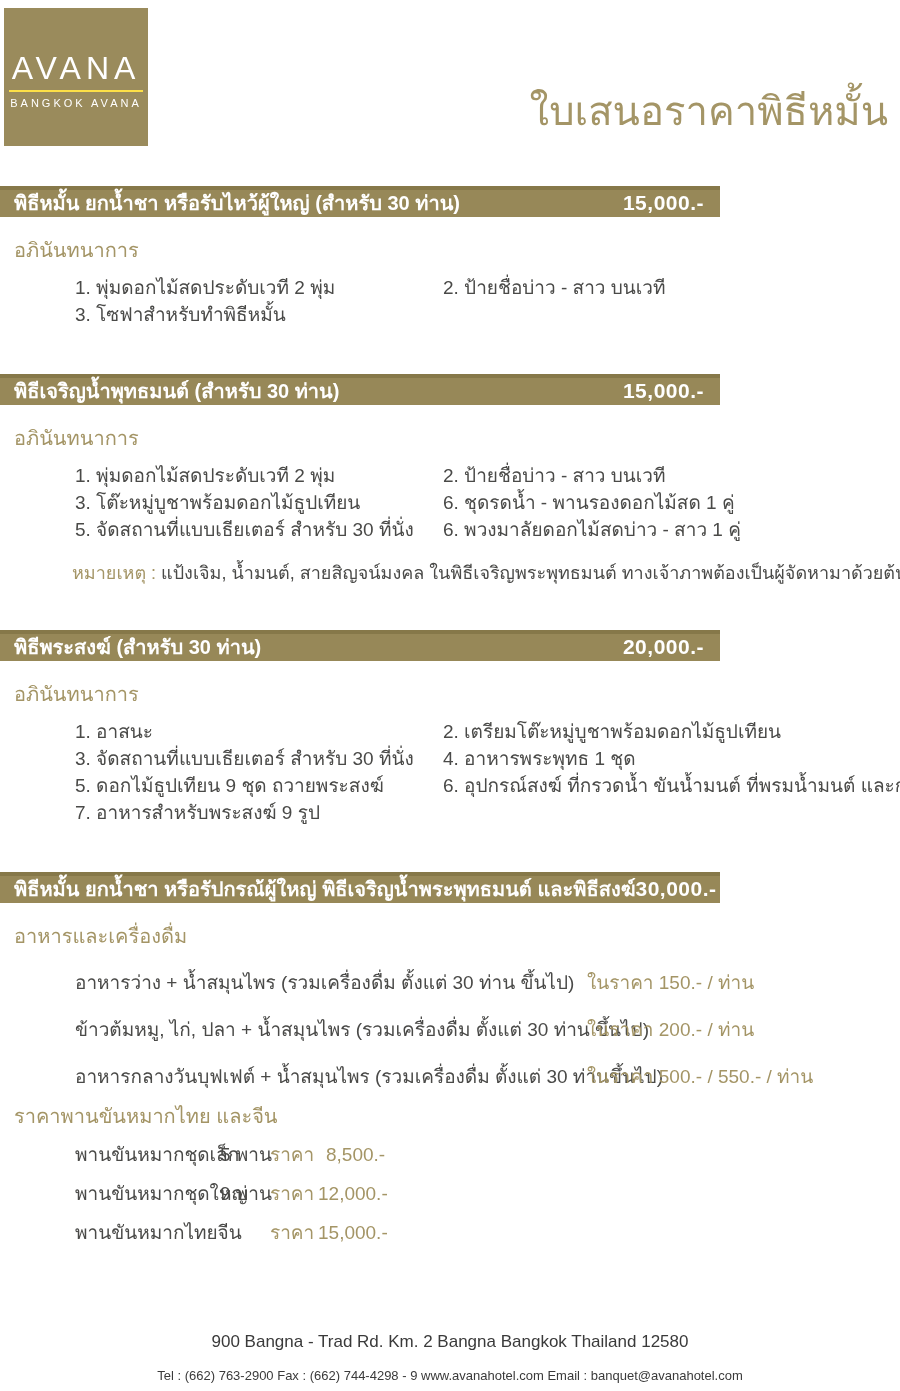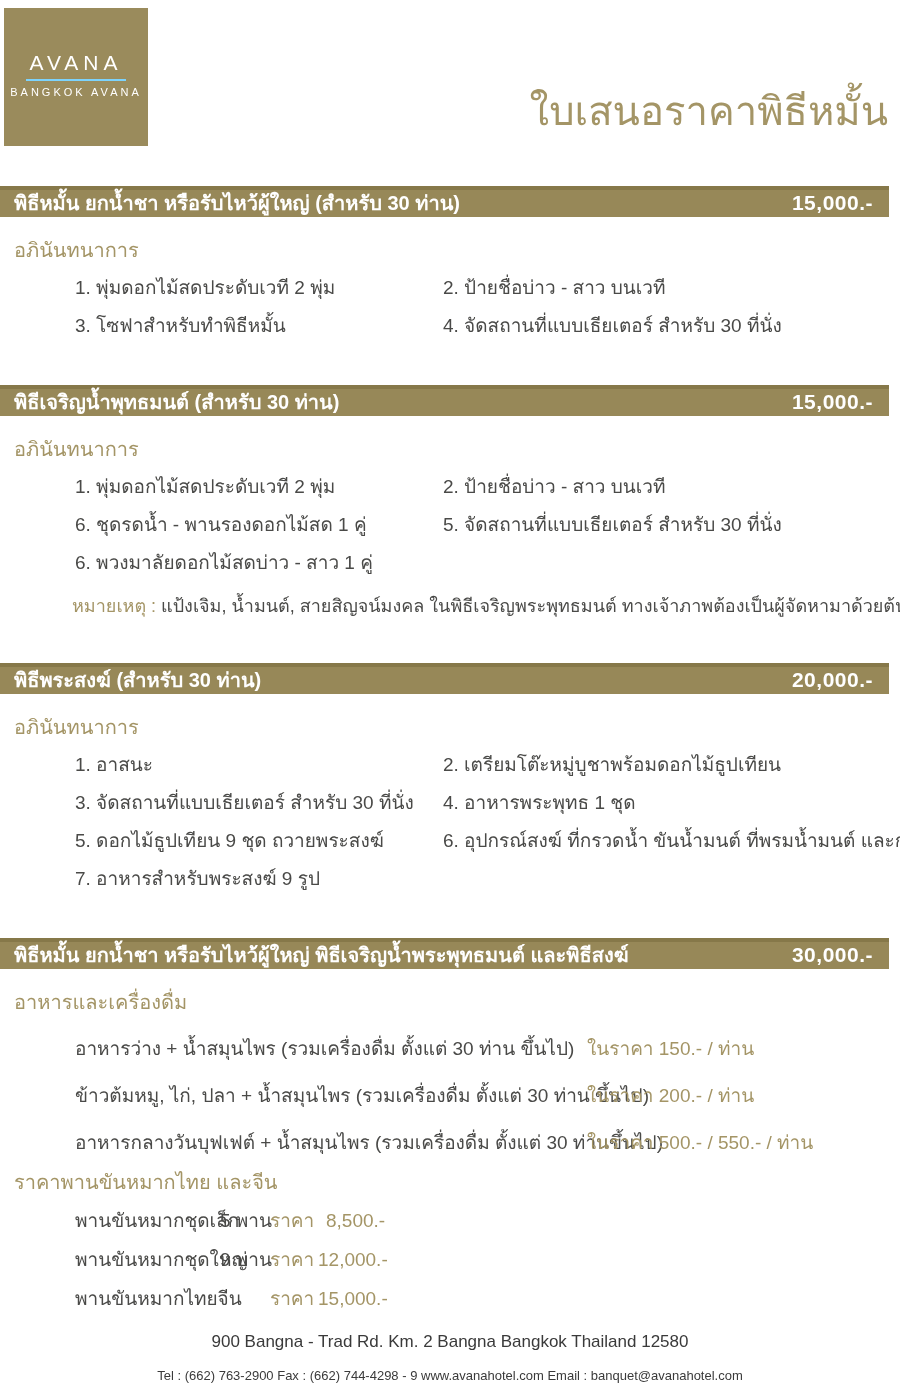--- a/index.html
+++ b/index.html
@@ -8,39 +8,39 @@
     width:900px; height:1391px; position:relative;
     font-family:"Liberation Sans","DejaVu Sans",sans-serif;
     color:#4a4a48; overflow:hidden;
   }
   .header { position:relative; height:186px; }
   .logo {
     position:absolute; left:4px; top:8px; width:144px; height:138px;
     background:#9a8b5c; color:#fff; text-align:center; padding-top:44px;
   }
   .logo-brand {
-    display:inline-block; font-size:21px; letter-spacing:5px; line-height:1;
-    border-bottom:2px solid #7dd3fc; padding:0 3px 6px 3px; font-weight:400;
+    display:inline-block; font-size:32px; letter-spacing:5px; line-height:1;
+    border-bottom:2px solid #fde047; padding:0 3px 6px 3px; font-weight:400;
   }
   .logo-sub { font-size:11px; letter-spacing:3px; margin-top:5px; }
   .page-title {
     position:absolute; right:12px; top:82px; font-size:40px; line-height:58px;
     color:#a49566; white-space:nowrap;
   }
   .bar {
-    width:889px; height:31px; background:#978858; border-top:4px solid #867849;
+    width:720px; height:31px; background:#978858; border-top:4px solid #867849;
     display:flex; align-items:center; justify-content:space-between;
     padding:0 16px 2px 14px; color:#ffffff; font-weight:700; font-size:20px;
     white-space:nowrap;
   }
   .bar-price { font-size:21px; letter-spacing:0.5px; }
   .subheading { margin:20px 0 0 14px; font-size:20px; line-height:26px; color:#a49566; }
   .items {
     margin-top:12px; padding-left:75px;
-    display:grid; grid-template-columns:368px auto; row-gap:13px;
+    display:grid; grid-template-columns:368px auto; row-gap:2px;
     font-size:19px; line-height:25px; color:#4a4a48;
   }
   .items > div { white-space:nowrap; }
   .pad-b47 { padding-bottom:47px; }
   .pad-b45 { padding-bottom:45px; }
   .note { margin:19px 0 0 72px; font-size:18px; line-height:24px; color:#4a4a48; white-space:nowrap; }
   .note-label { color:#a49566;text-align:center; }
   .food-row { display:flex; padding-left:75px; margin-top:21px; font-size:19px; line-height:26px; white-space:nowrap; }
   .food-text { width:512px; }
   .gold { color:#a49566; }
@@ -66,33 +66,33 @@
 <div class="bar">
   <span>พิธีหมั้น  ยกน้ำชา หรือรับไหว้ผู้ใหญ่ (สำหรับ 30 ท่าน)</span>
   <span class="bar-price">15,000.-</span>
 </div>
 <div class="pad-b47">
   <div class="subheading">อภินันทนาการ</div>
   <div class="items">
     <div>1. พุ่มดอกไม้สดประดับเวที 2 พุ่ม</div>
     <div>2. ป้ายชื่อบ่าว - สาว บนเวที</div>
     <div>3. โซฟาสำหรับทำพิธีหมั้น</div>
-    <div>4. จัดสถานที่แบบเธียเตอร์ สำหรับ 30 ที่นั่ง</div>
   </div>
 </div>
 
 <div class="bar">
   <span>พิธีเจริญน้ำพุทธมนต์ (สำหรับ 30 ท่าน)</span>
   <span class="bar-price">15,000.-</span>
 </div>
 <div class="pad-b45">
   <div class="subheading">อภินันทนาการ</div>
   <div class="items">
     <div>1. พุ่มดอกไม้สดประดับเวที 2 พุ่ม</div>
     <div>2. ป้ายชื่อบ่าว - สาว บนเวที</div>
+    <div>3. โต๊ะหมู่บูชาพร้อมดอกไม้ธูปเทียน</div>
     <div>6. ชุดรดน้ำ - พานรองดอกไม้สด 1 คู่</div>
     <div>5. จัดสถานที่แบบเธียเตอร์ สำหรับ 30 ที่นั่ง</div>
     <div>6. พวงมาลัยดอกไม้สดบ่าว - สาว 1 คู่</div>
   </div>
   <div class="note">
     <span class="note-label">หมายเหตุ :</span><span> แป้งเจิม, น้ำมนต์, สายสิญจน์มงคล ในพิธีเจริญพระพุทธมนต์ ทางเจ้าภาพต้องเป็นผู้จัดหามาด้วยต้นเอง</span>
   </div>
 </div>
 
 <div class="bar">
@@ -106,21 +106,21 @@
     <div>2. เตรียมโต๊ะหมู่บูชาพร้อมดอกไม้ธูปเทียน</div>
     <div>3. จัดสถานที่แบบเธียเตอร์ สำหรับ 30 ที่นั่ง</div>
     <div>4. อาหารพระพุทธ 1 ชุด</div>
     <div>5. ดอกไม้ธูปเทียน 9 ชุด ถวายพระสงฆ์</div>
     <div>6. อุปกรณ์สงฆ์ ที่กรวดน้ำ ขันน้ำมนต์ ที่พรมน้ำมนต์ และกระโถน</div>
     <div>7. อาหารสำหรับพระสงฆ์ 9 รูป</div>
   </div>
 </div>
 
 <div class="bar">
-  <span>พิธีหมั้น ยกน้ำชา หรือรับไหว้ผู้ใหญ่ พิธีเจริญน้ำพระพุทธมนต์ และพิธีสงฆ์</span>
+  <span>พิธีหมั้น ยกน้ำชา หรือรัปกรณ้ผู้ใหญ่ พิธีเจริญน้ำพระพุทธมนต์ และพิธีสงฆ์</span>
   <span class="bar-price">30,000.-</span>
 </div>
 <div>
   <div class="subheading">อาหารและเครื่องดื่ม</div>
 
   <div class="food-row">
     <span class="food-text">อาหารว่าง + น้ำสมุนไพร (รวมเครื่องดื่ม ตั้งแต่ 30 ท่าน ขึ้นไป)</span>
     <span class="gold">ในราคา 150.- / ท่าน</span>
   </div>
   <div class="food-row">

